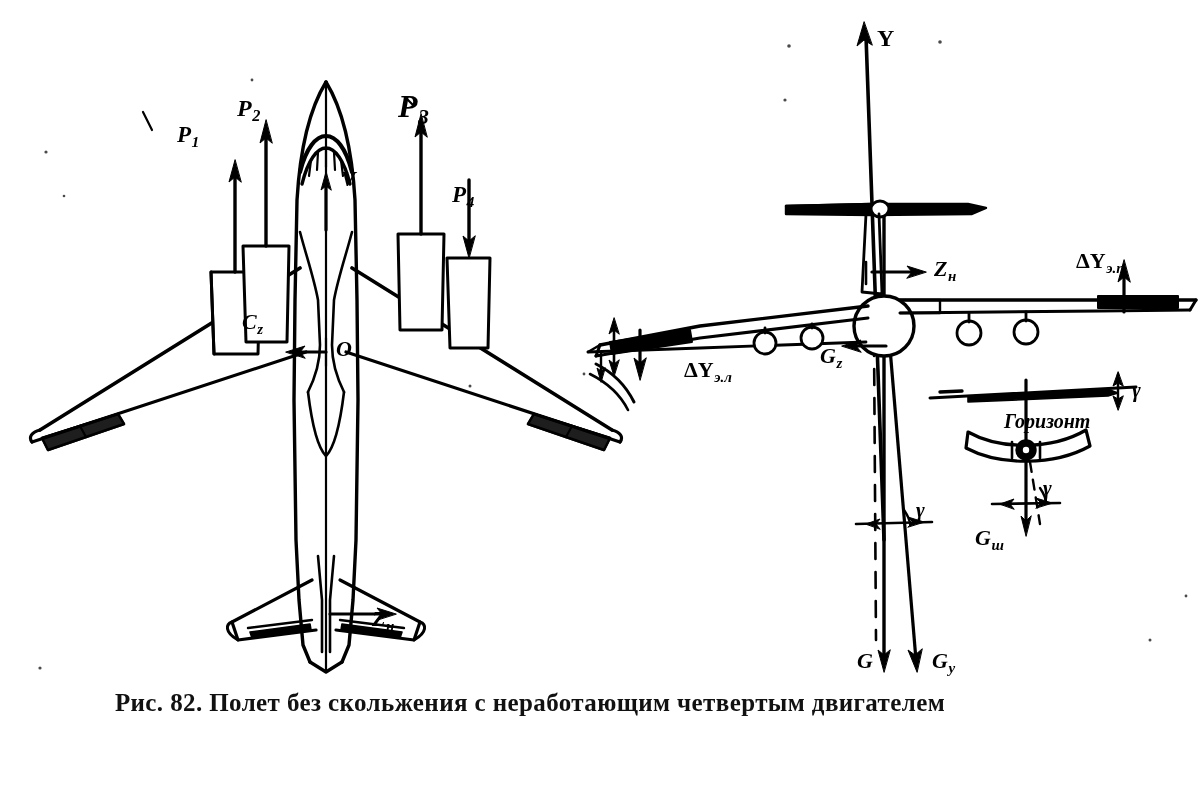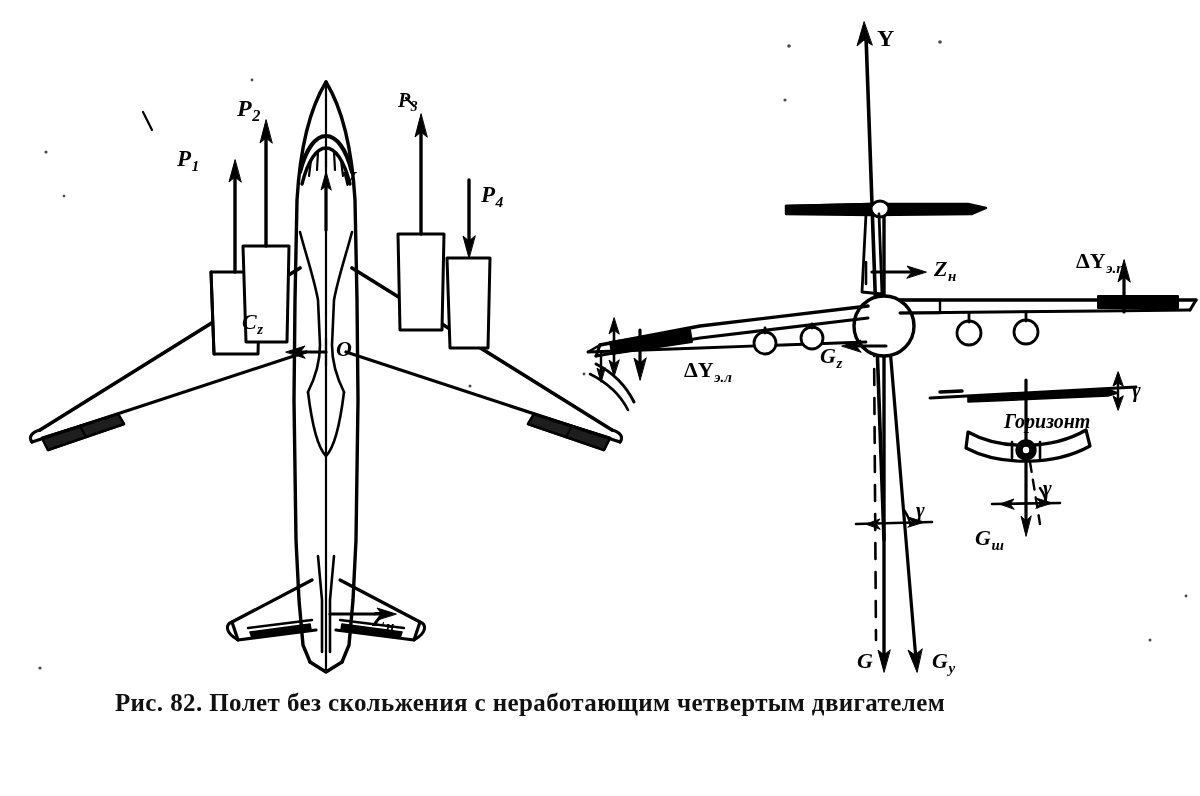--- a/index.html
+++ b/index.html
@@ -321,33 +321,33 @@
       <circle cx="789" cy="46" r="1.8"></circle>
       <circle cx="940" cy="42" r="1.8"></circle>
       <circle cx="785" cy="100" r="1.6"></circle>
       <circle cx="1150" cy="640" r="1.5"></circle>
       <circle cx="470" cy="386" r="1.5"></circle>
       <circle cx="584" cy="374" r="1.4"></circle>
       <circle cx="1186" cy="596" r="1.4"></circle>
     </g>
   </svg>
 
-  <div class="lbl" style="left:177px; top:123px; font-size:23px;margin-top:24px;">
+  <div class="lbl" style="left:177px; top:123px; font-size:23px;">
     <span>P</span><span class="sub">1</span>
   </div>
 
   <div class="lbl" style="left:237px; top:96px; font-size:24px;">
     <span>P</span><span class="sub">2</span>
   </div>
 
-  <div class="lbl" style="left:398px; top:90px; font-size:20px;">
+  <div class="lbl" style="left:398px; top:90px; font-size:32px;">
     <span>P</span><span class="sub">3</span>
   </div>
 
-  <div class="lbl" style="left:452px; top:183px; font-size:23px;margin-left:29px;">
+  <div class="lbl" style="left:452px; top:183px; font-size:23px;">
     <span>P</span><span class="sub">4</span>
   </div>
 
   <div class="lbl" style="left:341px; top:168px; font-size:22px;">
     <span>V</span>
   </div>
 
   <div class="lbl" style="left:242px; top:311px; font-size:22px;text-align:center;">
     <span>C</span><span class="sub">z</span>
   </div>

